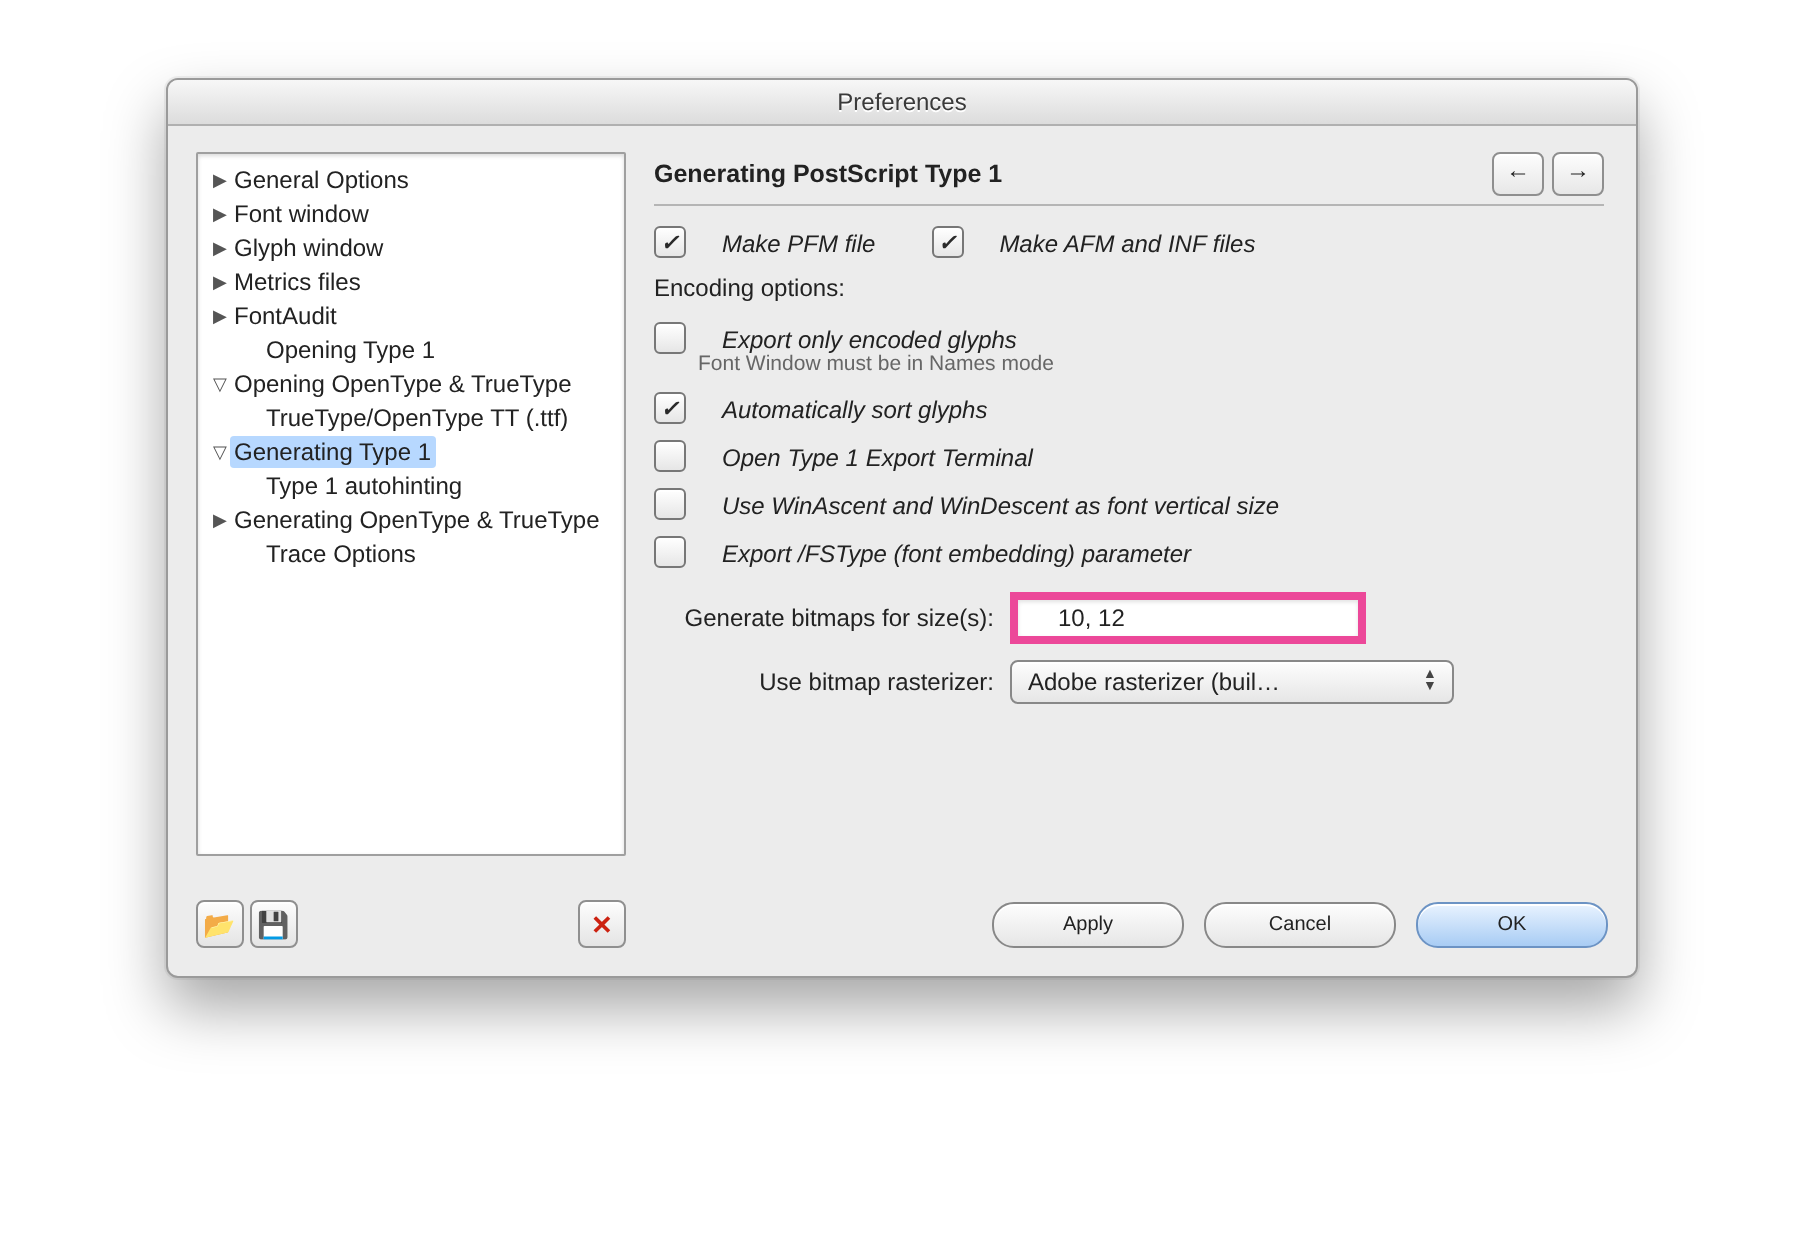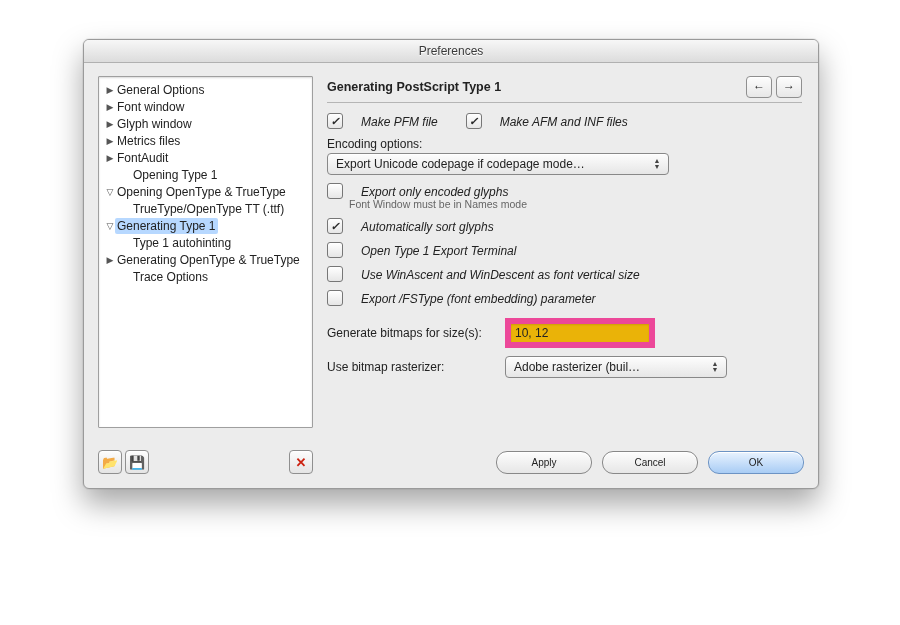--- a/index.html
+++ b/index.html
@@ -184,35 +184,36 @@
     display: flex;
     flex-direction: column;
     align-items: center;
     justify-content: center;
     font-size: 7px;
     line-height: 6px;
     color: #444;
   }
   .textfield {
     height: 18px;
-    border: 6px solid #ec4899;
-    background: #eab308;
-    padding: 0 4px;
+    border: 4px solid #ec4899;
+    background: #ffffff;
+    padding: 0 20px;
     display: inline-flex;
     align-items: center;
     font-size: 12px;
     box-shadow: inset 0 1px 2px rgba(0,0,0,0.12);
   }
   .labeled-row {
     display: flex;
     align-items: center;
     gap: 8px;
   }
   .labeled-row .rlabel {
     width: 170px;
+    text-align: right;
   }
   .bottom-bar {
     height: 40px;
     display: flex;
     align-items: center;
     padding: 0 14px 6px 14px;
   }
   .icon-buttons {
     display: flex;
     gap: 3px;
@@ -335,24 +336,20 @@
               <span>Make PFM file</span>
             </label>
             <label class="chk">
               <span class="chkbox checked"></span>
               <span>Make AFM and INF files</span>
             </label>
           </div>
 
           <div>
             <div class="field-label">Encoding options:</div>
-            <div class="select" style="width:310px">
-              <span>Export Unicode codepage if codepage mode…</span>
-              <span class="caret">▲<br>▼</span>
-            </div>
           </div>
 
           <div>
             <label class="chk">
               <span class="chkbox"></span>
               <span>Export only encoded glyphs</span>
             </label>
             <div class="subtext">Font Window must be in Names mode</div>
           </div>
 

